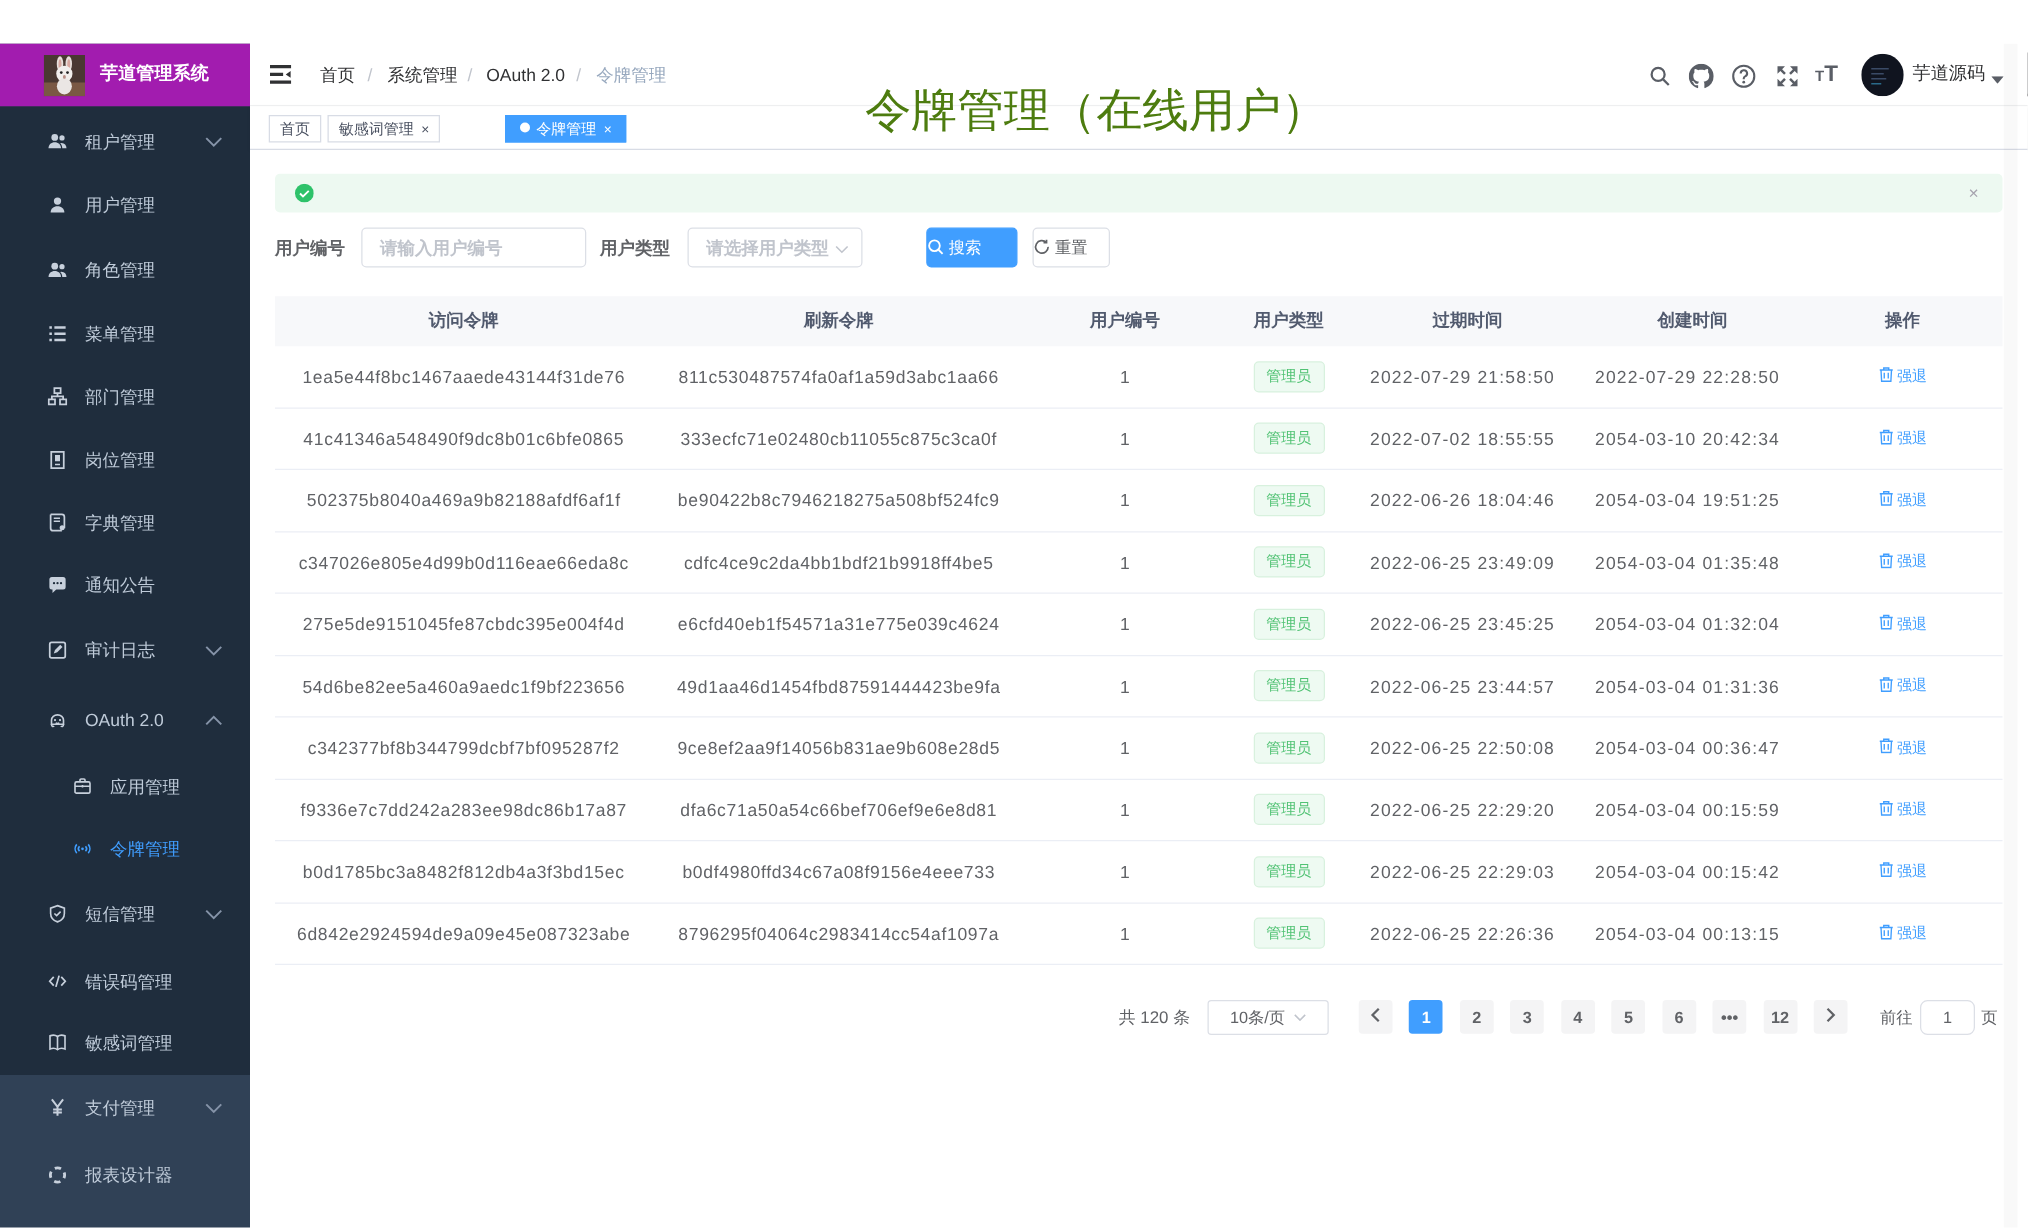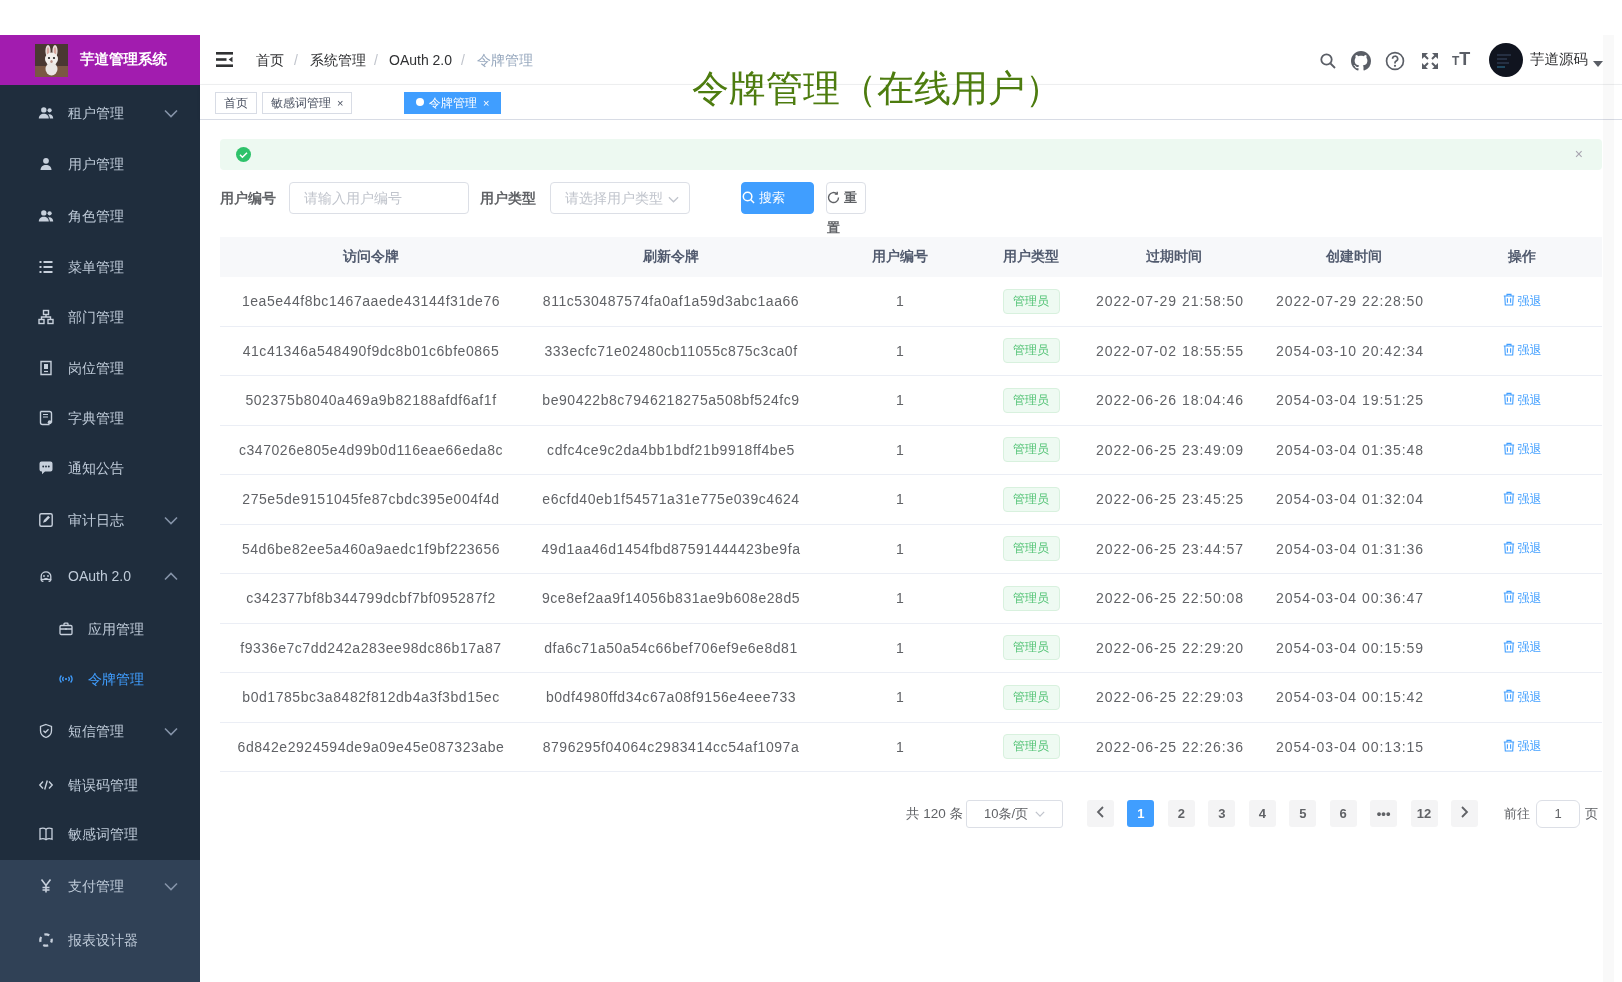--- a/index.html
+++ b/index.html
@@ -34,24 +34,24 @@
 .tag { position:absolute; top:7px; height:22px; line-height:20px; border:1px solid #d8dce5; background:#fff; color:#495060; font-size:12px; padding:0 8px; }
 .tag.active { background:#409eff; border-color:#409eff; color:#fff; padding:0 11px; }
 .tag .dot { display:inline-block; width:8px; height:8px; border-radius:50%; background:#fff; margin-right:5px; position:relative; top:-1px; }
 .tag .x { margin-left:6px; font-size:11px; }
 
 #content { position:absolute; left:200px; top:120px; width:1422px; height:862px; background:#fff; }
 #alert { position:absolute; left:20px; top:19px; width:1382px; height:31px; background:#edf9f1; border-radius:4px; }
 #alert .atxt { position:absolute; left:42px; top:0; height:31px; line-height:31px; font-size:14px; color:#47c27e; }
 #alert .ax { position:absolute; right:19px; top:0; height:31px; line-height:30px; color:#a7a4af; font-size:14px; }
 .flabel { position:absolute; top:62px; height:32px; line-height:32px; font-size:14px; font-weight:bold; color:#606266; }
-.finput { position:absolute; top:62px; height:32px; border:1px solid #dcdfe6; border-radius:4px; line-height:30px; font-size:14px; color:#c0c4cc; padding-left:14px; background:#fff; }
+.finput { position:absolute; top:62px; height:32px; border:1px solid #dcdfe6; border-radius:4px; line-height:30px; font-size:14px; color:#c0c4cc; padding-left:14px; background:#fff;font-weight:bold; }
 .btn { position:absolute; top:62px; height:32px; border-radius:4px; font-size:13px; line-height:30px; text-align:left; }
 #btnsearch { left:541px; width:73px; background:#409eff; color:#fff; border:1px solid #409eff; }
-#btnreset { left:626px; width:40px; background:#fff; color:#606266; border:1px solid #dcdfe6;font-weight:bold; }
+#btnreset { left:626px; width:62px; background:#fff; color:#606266; border:1px solid #dcdfe6; }
 
 #table { position:absolute; left:20px; top:117px; width:1382px; }
 .th { height:40px; background:#f7f8fa; }
 .tr { height:49.5px; border-bottom:1px solid #ebeef5; }
 .cell { float:left; height:100%; display:flex; align-items:center; justify-content:center; font-size:14px; color:#606266; }
 .th .cell { font-weight:bold; color:#515a6e; font-size:14px; letter-spacing:0; }
 .c1{width:302px;letter-spacing:.55px}.c2{width:298px;letter-spacing:.55px}.c3{width:160px}.c4{width:102px}.c5{width:176px;letter-spacing:.95px}.c6{width:184px;letter-spacing:.95px}.c7{width:160px}
 .gtag { display:inline-block; width:57px; height:25px; line-height:23px; border:1px solid #d8f1de; background:#eefaf2; color:#50c273; font-size:12px; border-radius:4px; text-align:center; }
 .act { color:#409eff; font-size:12px; }
 
@@ -537,21 +537,21 @@
         <div class="cell c5">2022-06-25 22:26:36</div>
         <div class="cell c6">2054-03-04 00:13:15</div>
         <div class="cell c7">
           <span class="act"><svg style="vertical-align:-1.5px;margin-right:3px" width="12" height="13" viewBox="0 0 12 13" fill="none" stroke="#409eff" stroke-width="1.1">
               <path d="M.8 3h10.4M4 3V1.4h4V3M1.8 3l.5 9h7.4l.5-9M4.4 5.2v4.6M7.6 5.2v4.6"></path>
             </svg>强退</span>
         </div>
       </div>
     </div>
   <div id="pager">
-      <span style="position:absolute;left:695px;top:0;line-height:28px;font-size:13.5px;margin-left:11px;">共 120 条</span>
+      <span style="position:absolute;left:695px;top:0;line-height:28px;font-size:13.5px;">共 120 条</span>
       <div style="position:absolute;left:766px;top:0;width:97px;height:28px;border:1px solid #dcdfe6;border-radius:3px;line-height:26px;text-align:center;">10条/页<svg style="margin-left:7px;vertical-align:1px" width="10" height="6" viewBox="0 0 12 7" fill="none" stroke="#c0c4cc" stroke-width="1.5">
           <path d="M1 1l5 5 5-5"></path>
         </svg></div>
       <div class="pbtn" style="left:887px;"><svg width="9" height="12" viewBox="0 0 9 12" fill="none" stroke="#606266" stroke-width="1.8">
           <path d="M7 1L2 6l5 5"></path>
         </svg></div>
       <div class="pbtn on" style="left:927.45px;">1</div>
       <div class="pbtn" style="left:967.9000000000001px;">2</div>
       <div class="pbtn" style="left:1008.3500000000001px;">3</div>
       <div class="pbtn" style="left:1048.8000000000002px;">4</div>

